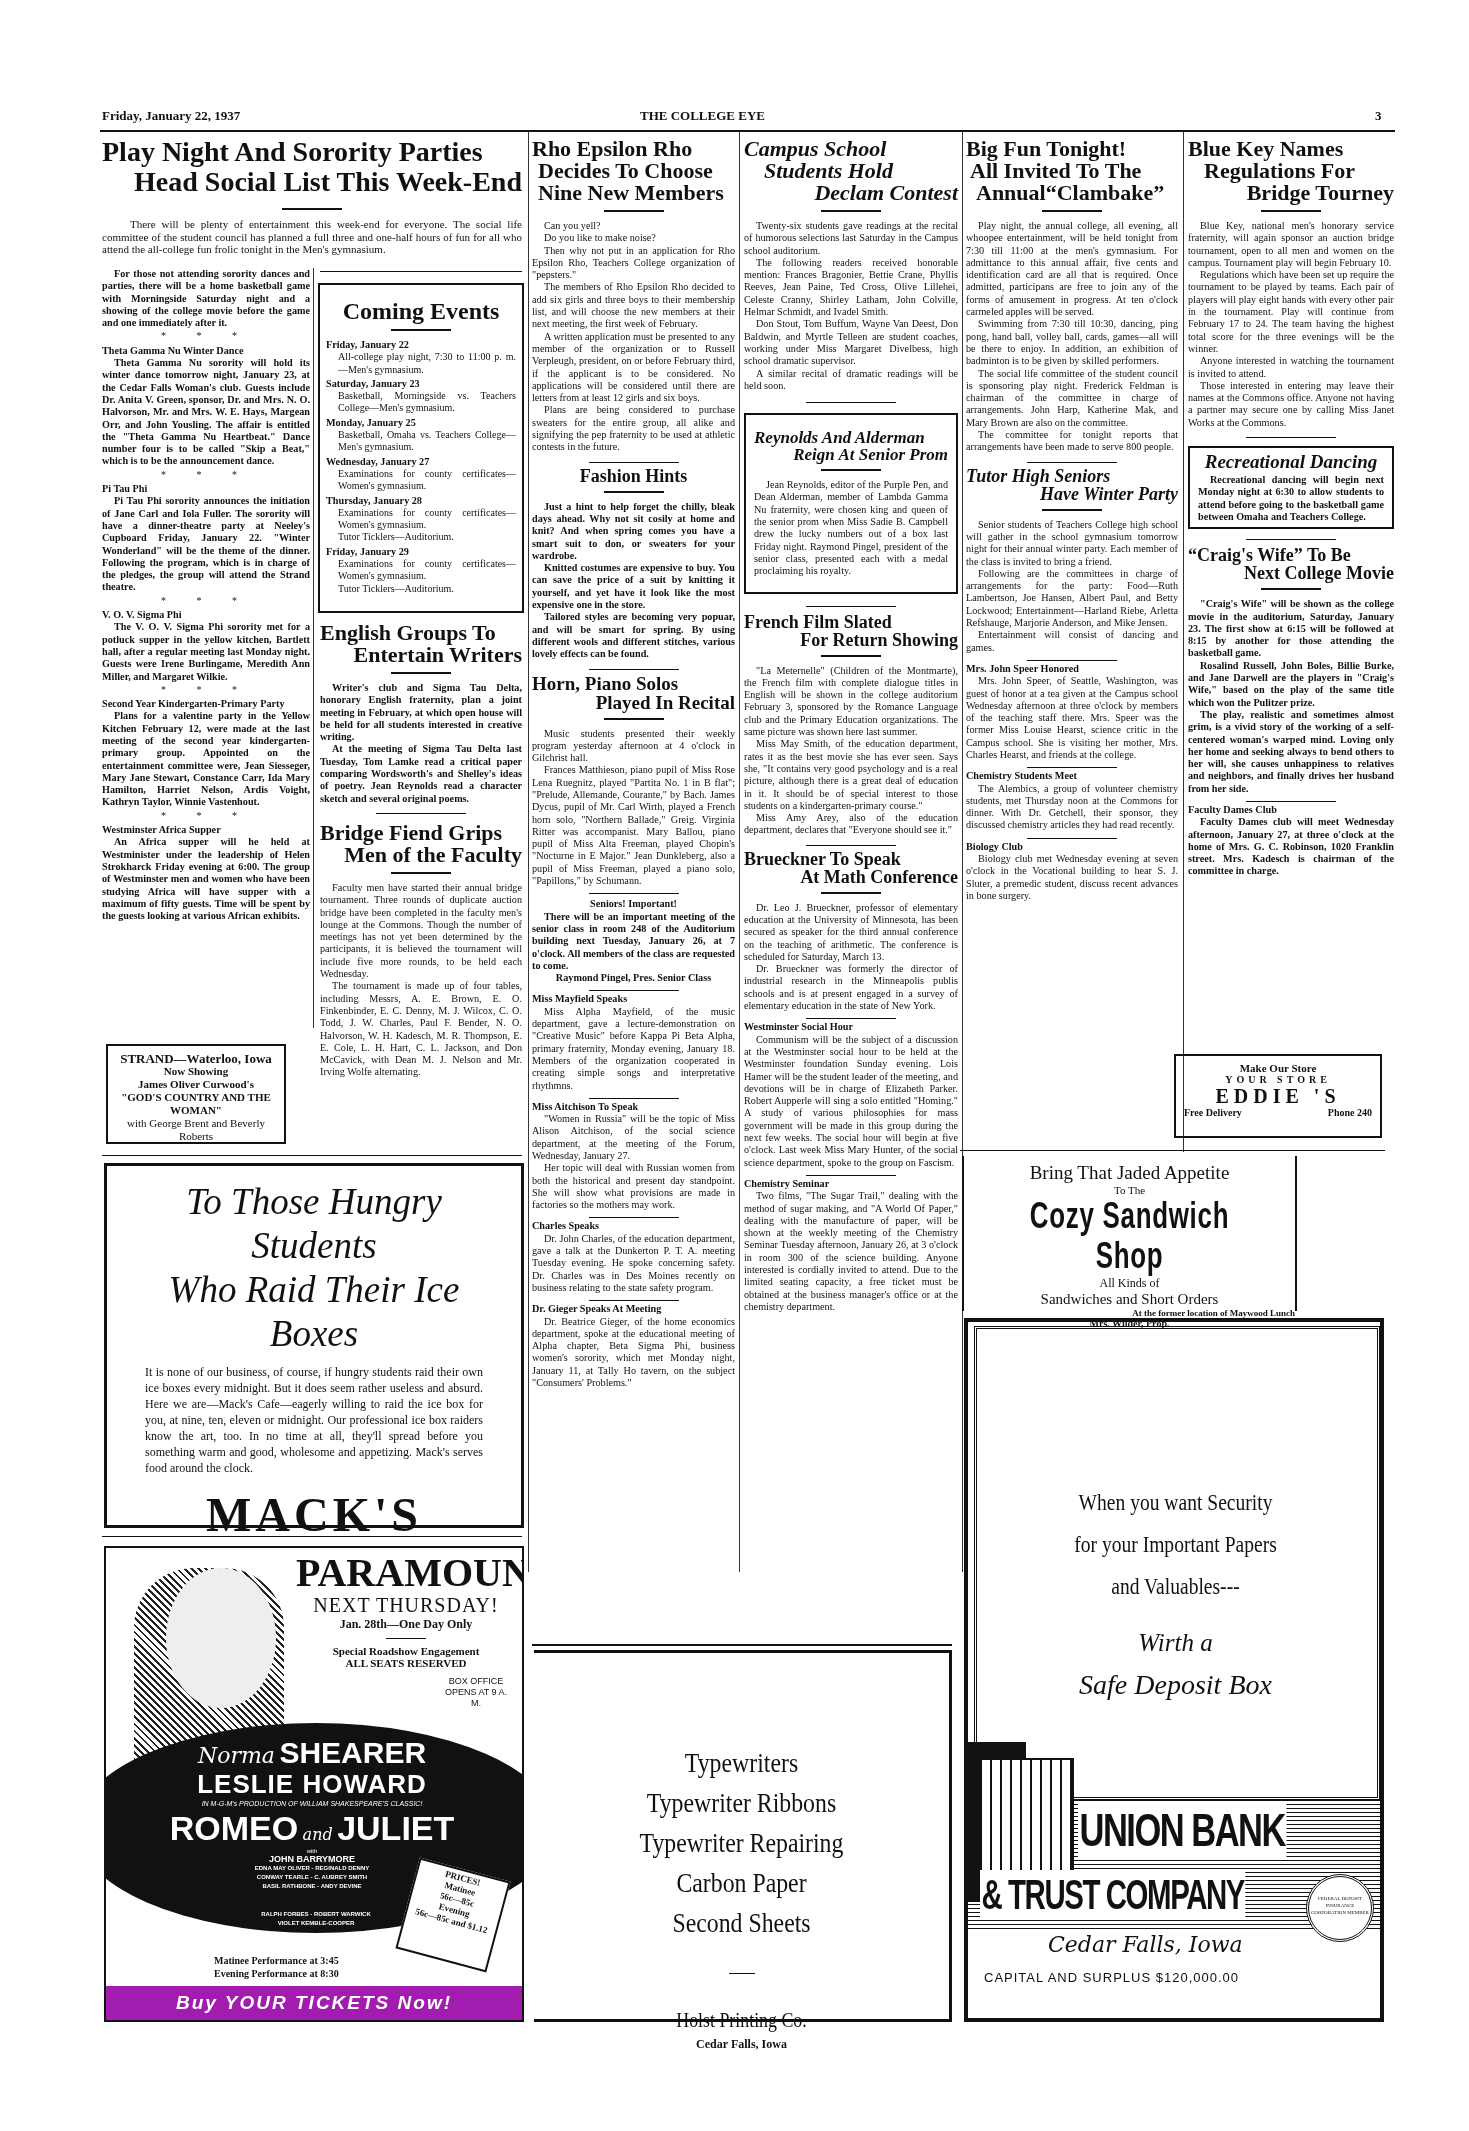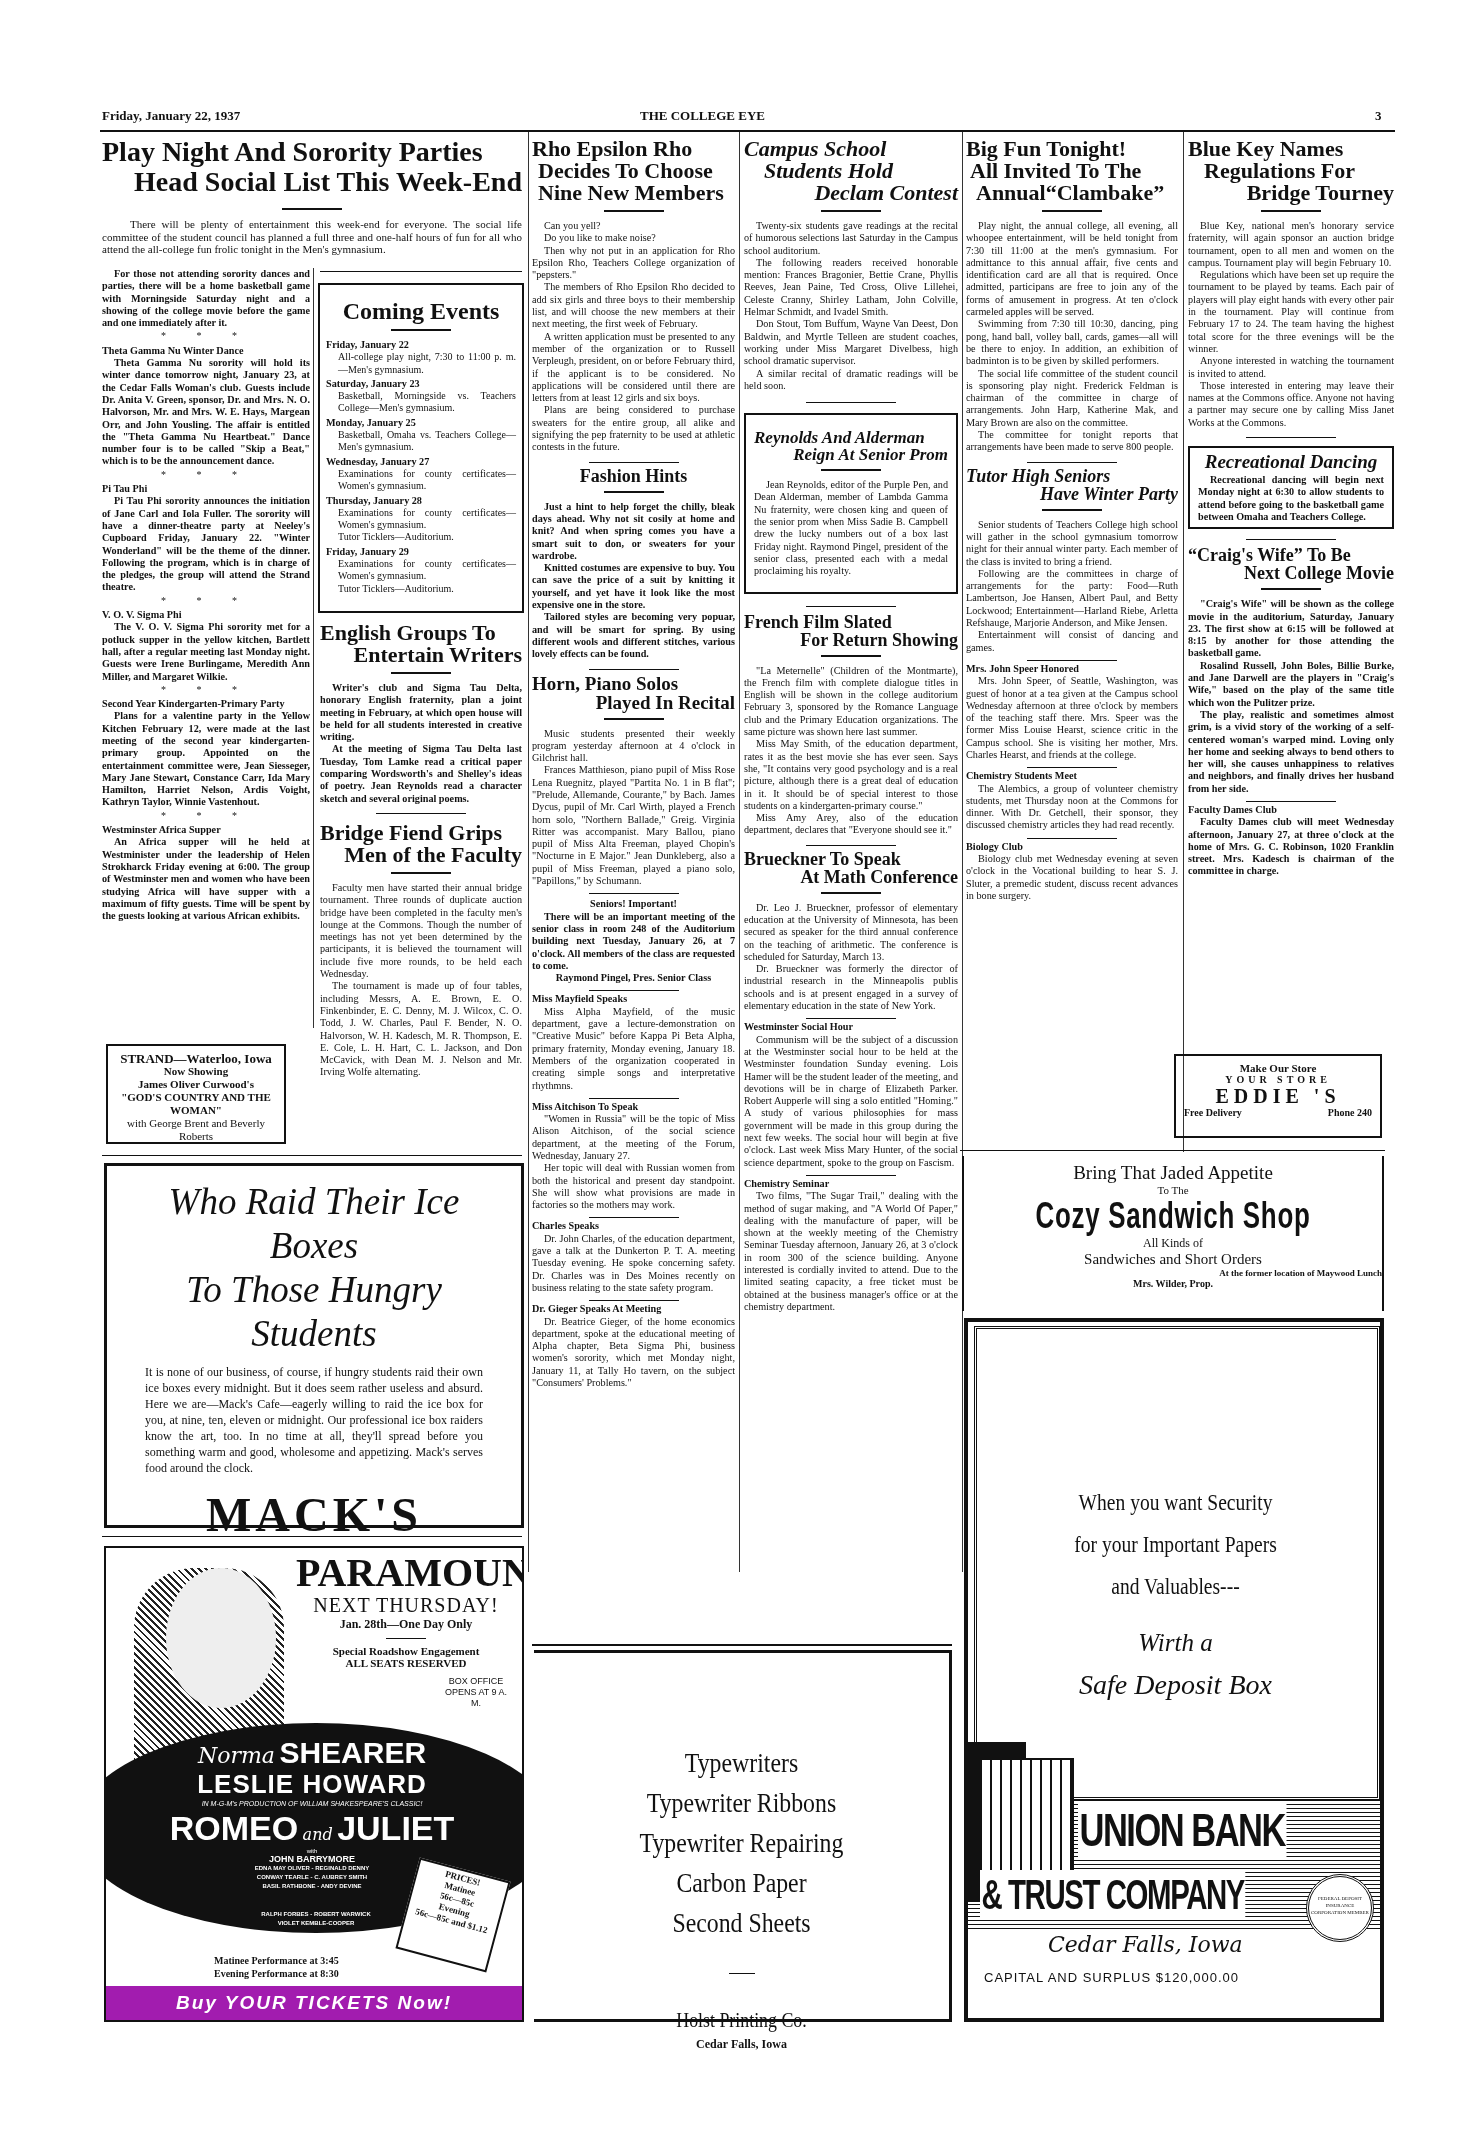--- a/index.html
+++ b/index.html
@@ -110,22 +110,22 @@
   <h2 class="hl hl-med hl-bold r">Men of the Faculty</h2>
   <div class="dash"></div>
   <div class="body">
     <p>Faculty men have started their annual bridge tournament. Three rounds of duplicate auction bridge have been completed in the faculty men's lounge at the Commons. Though the number of meetings has not yet been determined by the participants, it is believed the tournament will include five more rounds, to be held each Wednesday.</p>
     <p>The tournament is made up of four tables, including Messrs, A. E. Brown, E. O. Finkenbinder, E. C. Denny, M. J. Wilcox, C. O. Todd, J. W. Charles, Paul F. Bender, N. O. Halvorson, W. H. Kadesch, M. R. Thompson, E. E. Cole, L. H. Hart, C. L. Jackson, and Don McCavick, with Dean M. J. Nelson and Mr. Irving Wolfe alternating.</p>
   </div>
 </div>
 
 <div class="rule" style="left:102px;top:1155px;width:420px;height:1px;"></div>
 <div class="box" style="left:104px;top:1163px;width:420px;height:365px;border-width:3px;padding:14px 20px;">
+  <div class="hl hl-ital center" style="font-size:37px;line-height:44px;">To Those Hungry Students</div>
   <div class="hl hl-ital center" style="font-size:37px;line-height:44px;">Who Raid Their Ice Boxes</div>
-  <div class="hl hl-ital center" style="font-size:37px;line-height:44px;">To Those Hungry Students</div>
   <div class="body" style="font-size:12px;line-height:16px;margin:8px 18px 0;">It is none of our business, of course, if hungry students raid their own ice boxes every midnight. But it does seem rather useless and absurd. Here we are—Mack's Cafe—eagerly willing to raid the ice box for you, at nine, ten, eleven or midnight. Our professional ice box raiders know the art, too. In no time at all, they'll spread before you something warm and good, wholesome and appetizing. Mack's serves food around the clock.</div>
   <div class="center hl-bold" style="font-size:48px;letter-spacing:4px;margin-top:14px;line-height:50px;">MACK'S</div>
   <div class="center bold" style="font-size:12px;margin-top:6px;">GOOD FOOD—PLAINLY SERVED</div>
   <div class="center bold" style="font-size:12px;">AT APPETIZING PRICES</div>
 </div>
 
 <div class="rule" style="left:102px;top:1536px;width:420px;height:1px;"></div>
 <div class="box" style="left:104px;top:1546px;width:420px;height:476px;overflow:hidden;background:#fff;">
   <div class="abs" style="left:28px;top:20px;width:150px;height:270px;background:repeating-linear-gradient(45deg,#222 0 2px,#fff 2px 5px);border-radius:60px 60px 20px 20px;"></div>
   <div class="abs" style="left:60px;top:20px;width:110px;height:140px;background:#eee;border-radius:50%;"></div>
@@ -339,21 +339,21 @@
   <div class="bold" style="font-size:11px;">Make Our Store</div>
   <div class="bold" style="font-size:10px;letter-spacing:4px;">YOUR STORE</div>
   <div class="bold" style="font-size:20px;letter-spacing:5px;line-height:22px;">EDDIE 'S</div>
   <div style="display:flex;justify-content:space-between;font-size:10px;font-weight:bold;">
     <span>Free Delivery</span>
     <span>Phone 240</span>
   </div>
 </div>
 
 <div class="rule" style="left:960px;top:1150px;width:425px;height:1px;"></div>
-<div class="box center" style="left:962px;top:1156px;width:422px;height:155px;border-top:none;border-bottom:none;padding-top:6px;">
+<div class="box center" style="left:962px;top:1156px;width:335px;height:155px;border-top:none;border-bottom:none;padding-top:6px;">
   <div style="font-size:19px;">Bring That Jaded Appetite</div>
   <div style="font-size:11px;">To The</div>
   <div class="sans bold" style="font-size:36px;transform:scaleX(0.72);line-height:40px;letter-spacing:1px;">Cozy Sandwich Shop</div>
   <div style="font-size:12px;">All Kinds of</div>
   <div style="font-size:15px;">Sandwiches and Short Orders</div>
   <div class="bold" style="font-size:9px;text-align:right;">At the former location of Maywood Lunch</div>
   <div class="bold" style="font-size:10px;">Mrs. Wilder, Prop.</div>
 </div>
 
 <div class="rule" style="left:532px;top:1644px;width:420px;height:2px;"></div>

